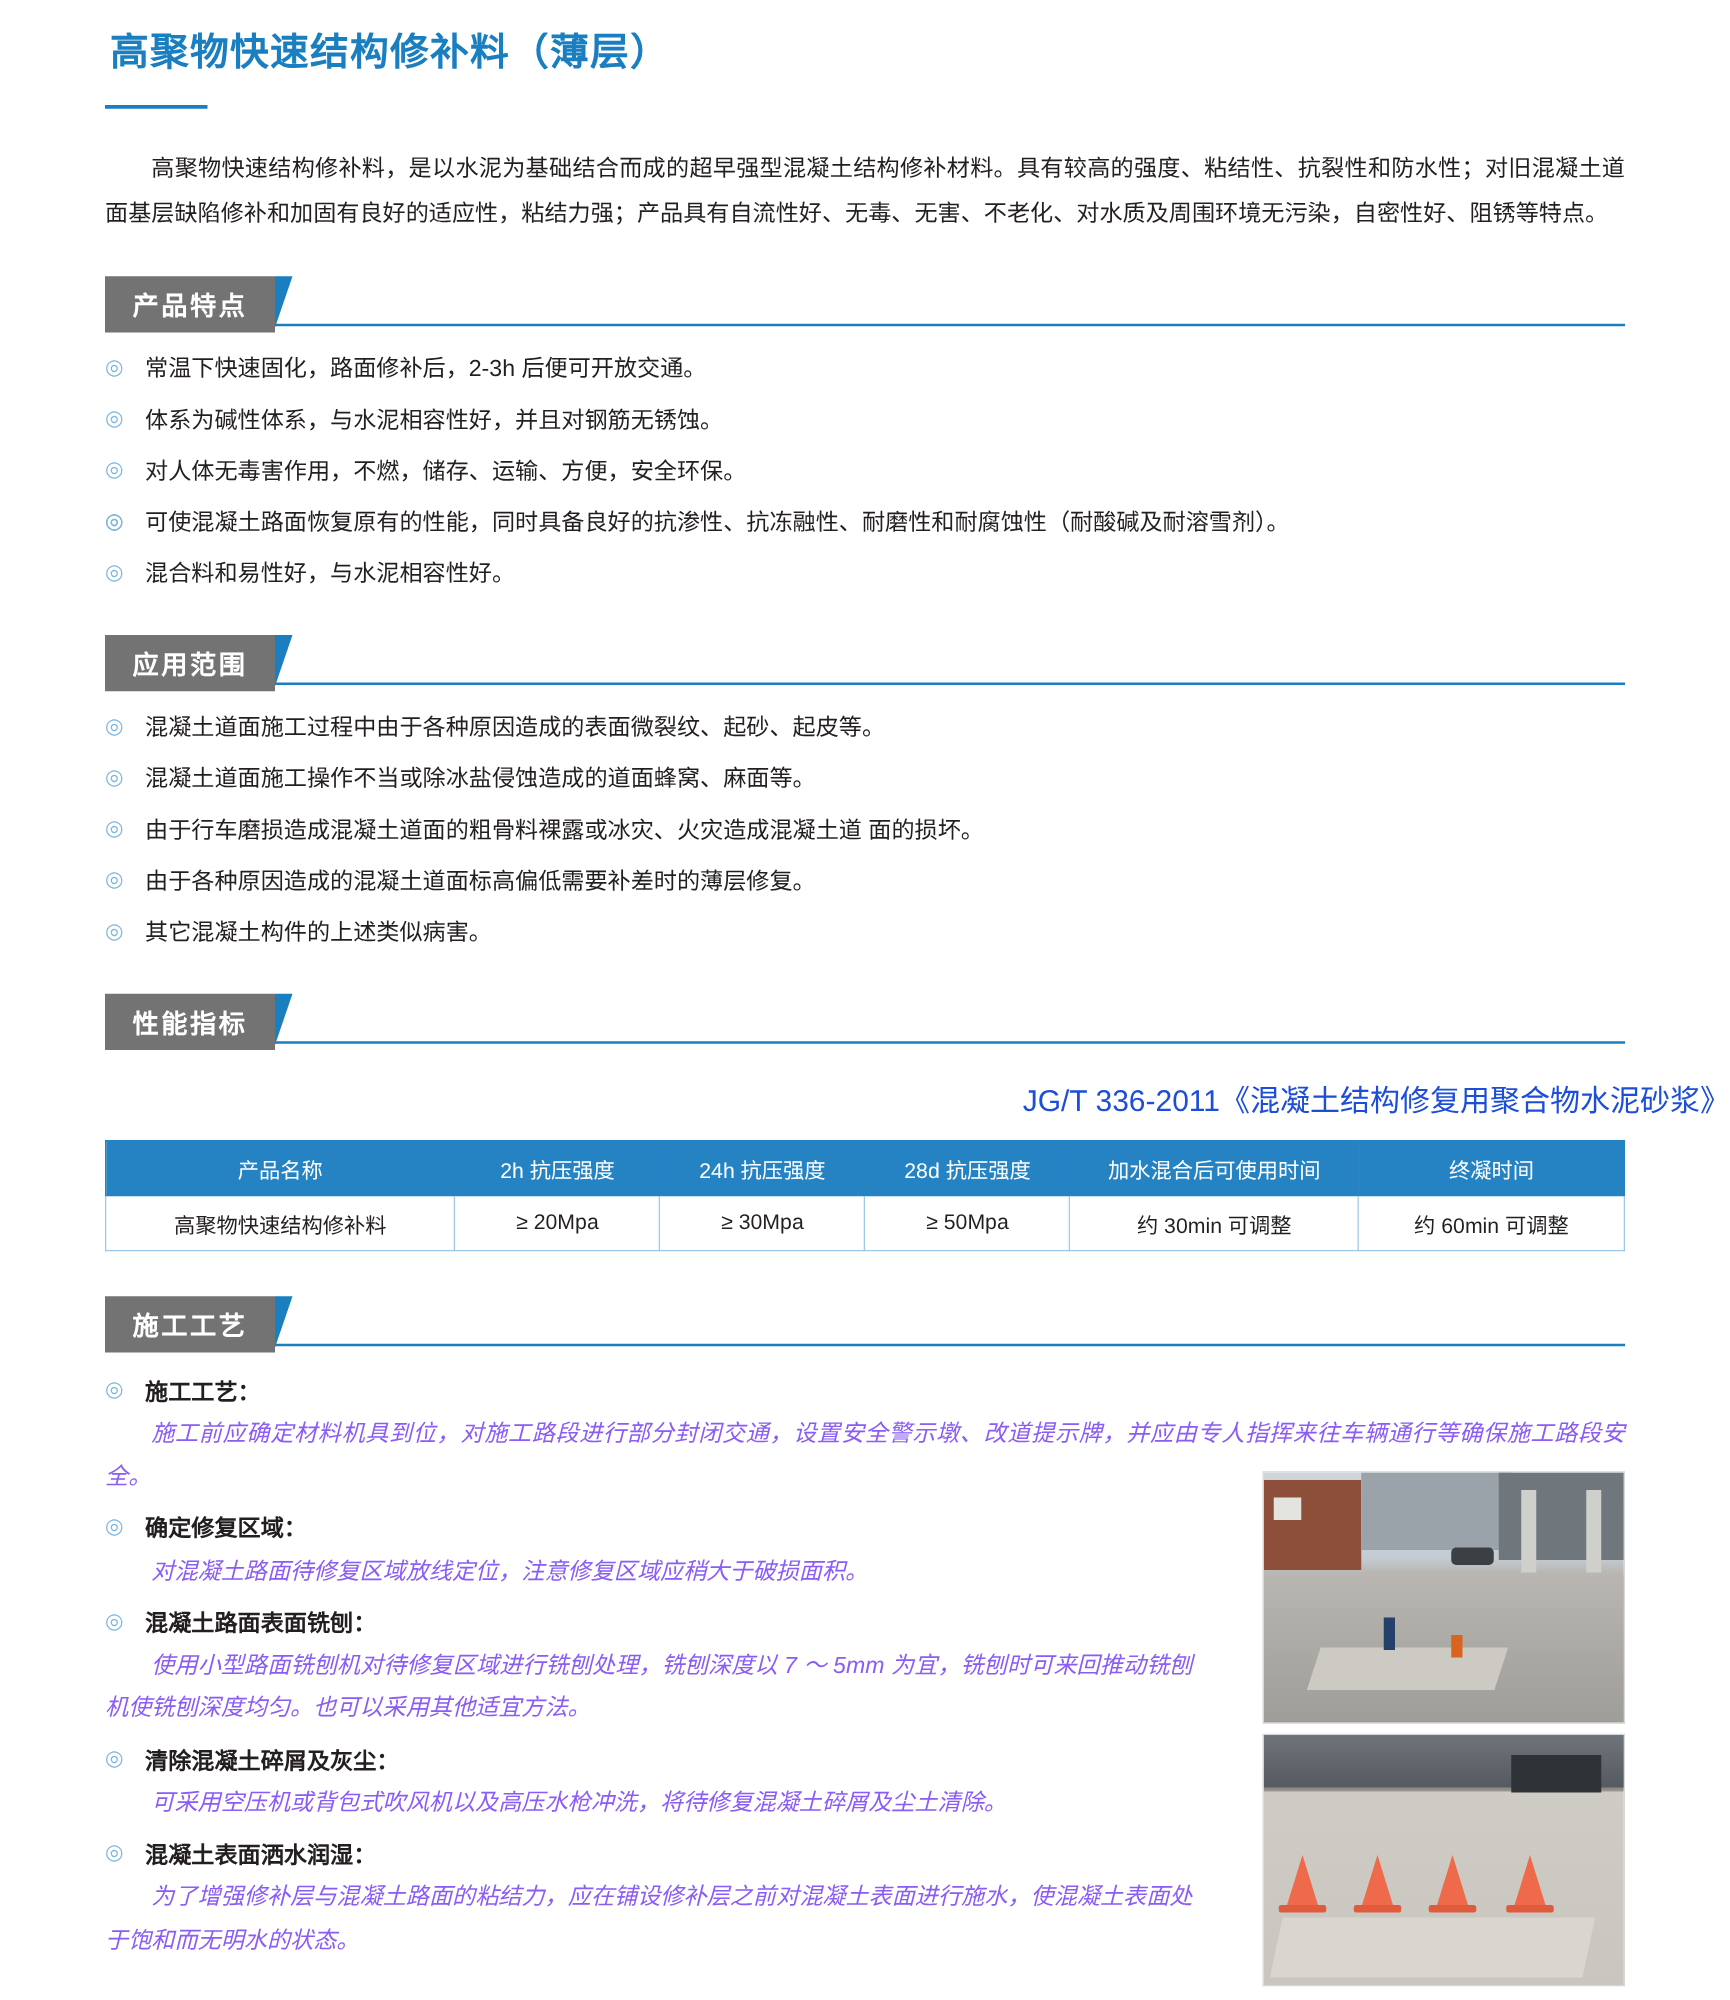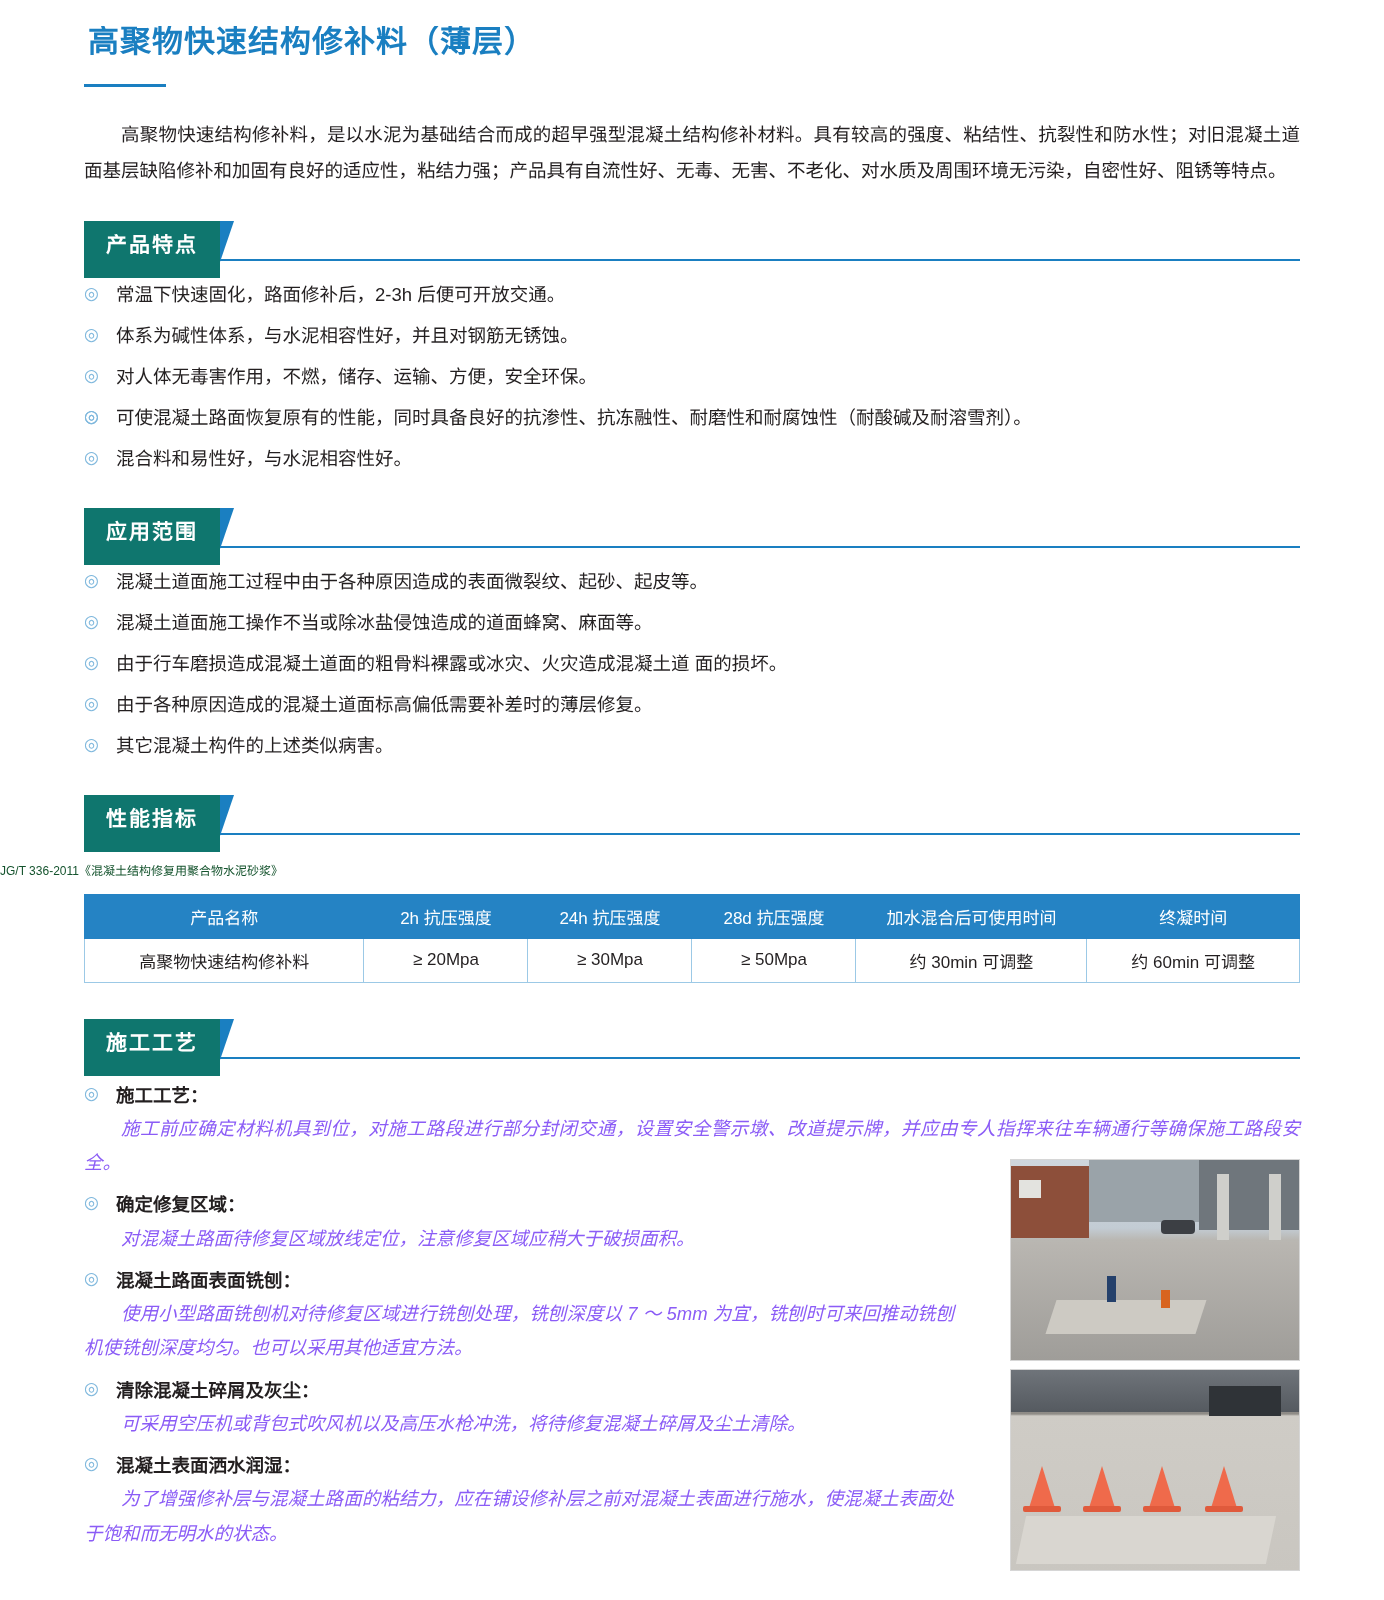--- a/index.html
+++ b/index.html
@@ -47,26 +47,26 @@
     color: #231f20;
   }
   
   .section-head {
     position: relative;
     margin: 32px 84px 0 84px;
     height: 40px;
   }
   .section-head .tag {
     display: inline-block;
-    background: #0f766e;
+    background: #737373;
     color: #ffffff;
     font-size: 21px;
     font-weight: bold;
     letter-spacing: 2px;
-    padding: 7px 22px 20px 22px;
+    padding: 7px 22px 8px 22px;
     position: relative;
     z-index: 2;
   }
   .section-head .tag::after {
     content: "";
     position: absolute;
     right: -14px;
     top: 0;
     width: 0;
     height: 0;
@@ -98,24 +98,24 @@
   }
   ul.bullets li .marker {
     position: absolute;
     left: 0;
     top: 0;
     color: #7fb8dd;
     font-size: 17px;
   }
   
   .standard-line {
-    text-align: left;
-    font-size: 12px;
+    text-align: right;
+    font-size: 24px;
     margin: 26px 0 16px 0;
-    color: #14532d;
+    color: #1d4ed8;
   }
   
   table.perf {
     border-collapse: collapse;
     margin: 0 84px;
     width: calc(100% - 168px);
     table-layout: fixed;
   }
   table.perf th {
     background: #2583c4;

